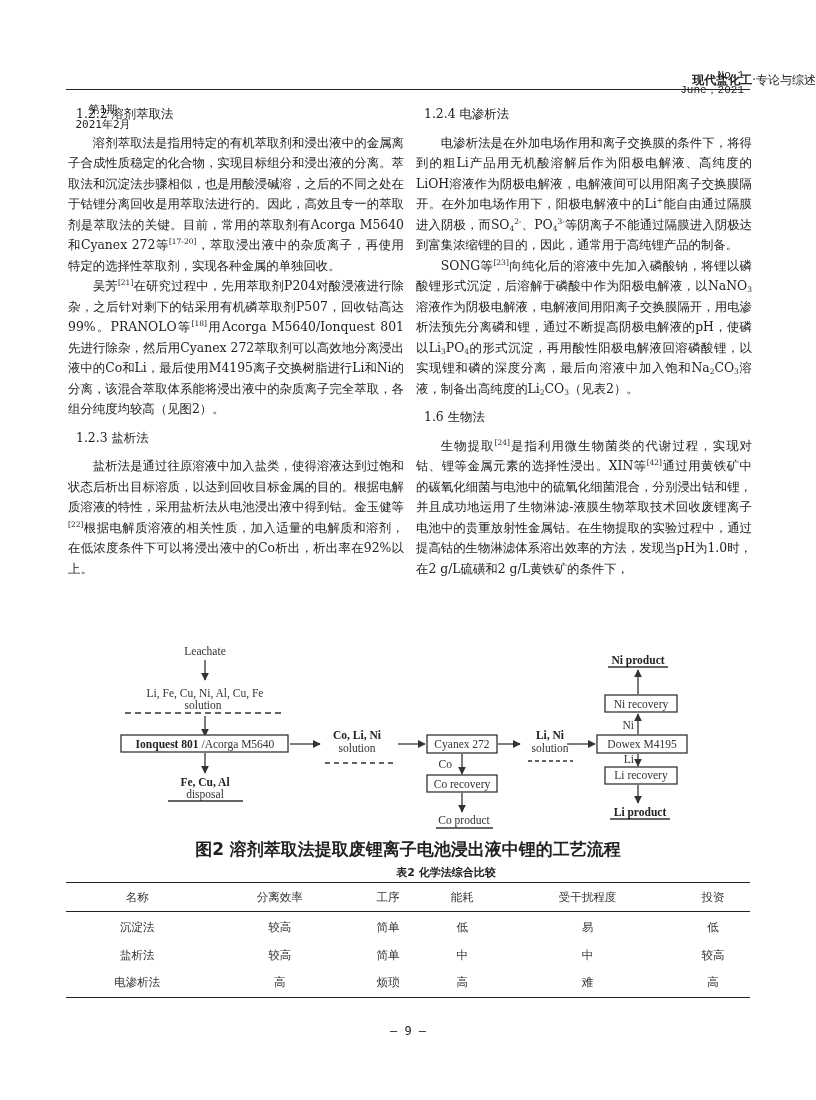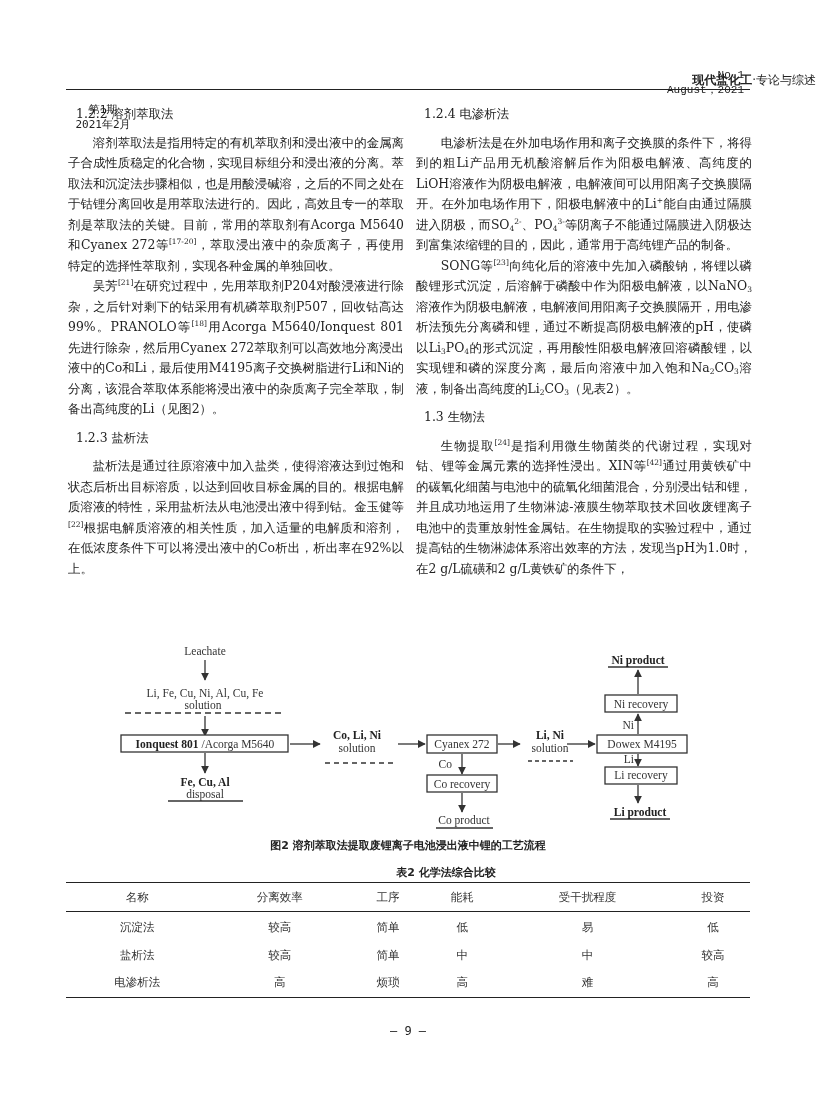--- a/index.html
+++ b/index.html
@@ -17,21 +17,21 @@
   .col-left { left: 68px; }
   .col-right { left: 416px; }
   .col h4 { margin: 8px; font-weight: normal; font-size: 12.4px; line-height: 20.5px; }
   .col p { margin: 0; text-indent: 2em; }
   sup { font-size: 7.5px; line-height: 0; vertical-align: 5px; }
   sub { font-size: 7.5px; line-height: 0; vertical-align: -2px; }
   
   .fig { left: 0; top: 636px; width: 816px; height: 200px; }
   .fig text { font-family: "Liberation Serif", serif; fill: #333; }
   .fig .bold { font-weight: bold; fill: #222; }
-  .caption { left: 0; width: 816px; top: 838px; text-align: center; font-size: 11px; font-weight: bold; font-family: "DejaVu Sans", sans-serif; }
+  .caption { left: 0; width: 816px; top: 838px; text-align: center; font-size: 17px; font-weight: bold; font-family: "DejaVu Sans", sans-serif; }
   .tcaption { left: 0; width: 816px; top: 865px; text-align: center; font-size: 11px; font-weight: bold; font-family: "DejaVu Sans", sans-serif; padding-left: 38px; }
   
   table.cmp { position: absolute; left: 66px; top: 882px; width: 684px; border-collapse: collapse; font-size: 11.5px; font-family: "DejaVu Sans", sans-serif; color: #333; }
   table.cmp th { font-weight: normal; height: 26px; border-top: 1.4px solid #222; border-bottom: 1px solid #222; text-align: center; }
   table.cmp td { height: 25.5px; text-align: center; }
   table.cmp tr:first-child td { padding-top: 3px; }
   table.cmp tr.last td { border-bottom: 1.4px solid #222; }
   .pageno { left: 0; width: 816px; top: 1024px; text-align: center; font-size: 12px; font-family: "DejaVu Sans Mono", monospace; }
 </style>
 </head>
@@ -39,37 +39,37 @@
 
 <div class="abs hdr-left">
   <div>第1期</div>
   <div>2021年2月</div>
 </div>
 <div class="abs hdr-center">
   <b>现代盐化工</b><span>·专论与综述</span>
 </div>
 <div class="abs hdr-right">
   <div>No.1</div>
-  <div>August，2021</div>
+  <div>June，2021</div>
 </div>
 <div class="abs hdr-rule"></div>
 
 <div class="abs col col-left">
   <h4>1.2.2  溶剂萃取法</h4>
   <p><span>溶剂萃取法是指用特定的有机萃取剂和浸出液中的金属离子合成性质稳定的化合物，实现目标组分和浸出液的分离。萃取法和沉淀法步骤相似，也是用酸浸碱溶，之后的不同之处在于钴锂分离回收是用萃取法进行的。因此，高效且专一的萃取剂是萃取法的关键。目前，常用的萃取剂有Acorga M5640和Cyanex 272等</span><sup>[17-20]</sup><span>，萃取浸出液中的杂质离子，再使用特定的选择性萃取剂，实现各种金属的单独回收。</span></p>
-  <p><span>吴芳</span><sup>[21]</sup><span>在研究过程中，先用萃取剂P204对酸浸液进行除杂，之后针对剩下的钴采用有机磷萃取剂P507，回收钴高达99%。PRANOLO等</span><sup>[18]</sup><span>用Acorga M5640/Ionquest 801先进行除杂，然后用Cyanex 272萃取剂可以高效地分离浸出液中的Co和Li，最后使用M4195离子交换树脂进行Li和Ni的分离，该混合萃取体系能将浸出液中的杂质离子完全萃取，制备出高纯度的Li（见图2）。</span></p>
+  <p><span>吴芳</span><sup>[21]</sup><span>在研究过程中，先用萃取剂P204对酸浸液进行除杂，之后针对剩下的钴采用有机磷萃取剂P507，回收钴高达99%。PRANOLO等</span><sup>[18]</sup><span>用Acorga M5640/Ionquest 801先进行除杂，然后用Cyanex 272萃取剂可以高效地分离浸出液中的Co和Li，最后使用M4195离子交换树脂进行Li和Ni的分离，该混合萃取体系能将浸出液中的杂质离子完全萃取，各组分纯度均较高（见图2）。</span></p>
   <h4>1.2.3  盐析法</h4>
   <p><span>盐析法是通过往原溶液中加入盐类，使得溶液达到过饱和状态后析出目标溶质，以达到回收目标金属的目的。根据电解质溶液的特性，采用盐析法从电池浸出液中得到钴。金玉健等</span><sup>[22]</sup><span>根据电解质溶液的相关性质，加入适量的电解质和溶剂，在低浓度条件下可以将浸出液中的Co析出，析出率在92%以上。</span></p>
 </div>
 
 <div class="abs col col-right">
   <h4>1.2.4  电渗析法</h4>
   <p><span>电渗析法是在外加电场作用和离子交换膜的条件下，将得到的粗Li产品用无机酸溶解后作为阳极电解液、高纯度的LiOH溶液作为阴极电解液，电解液间可以用阳离子交换膜隔开。在外加电场作用下，阳极电解液中的Li</span><sup>+</sup><span>能自由通过隔膜进入阴极，而SO</span><sub>4</sub><sup>2-</sup><span>、PO</span><sub>4</sub><sup>3-</sup><span>等阴离子不能通过隔膜进入阴极达到富集浓缩锂的目的，因此，通常用于高纯锂产品的制备。</span></p>
   <p><span>SONG等</span><sup>[23]</sup><span>向纯化后的溶液中先加入磷酸钠，将锂以磷酸锂形式沉淀，后溶解于磷酸中作为阳极电解液，以NaNO</span><sub>3</sub><span>溶液作为阴极电解液，电解液间用阳离子交换膜隔开，用电渗析法预先分离磷和锂，通过不断提高阴极电解液的pH，使磷以Li</span><sub>3</sub><span>PO</span><sub>4</sub><span>的形式沉淀，再用酸性阳极电解液回溶磷酸锂，以实现锂和磷的深度分离，最后向溶液中加入饱和Na</span><sub>2</sub><span>CO</span><sub>3</sub><span>溶液，制备出高纯度的Li</span><sub>2</sub><span>CO</span><sub>3</sub><span>（见表2）。</span></p>
-  <h4>1.3  生物法</h4>
+  <h4>1.6  生物法</h4>
   <p><span>生物提取</span><sup>[24]</sup><span>是指利用微生物菌类的代谢过程，实现对钴、锂等金属元素的选择性浸出。XIN等</span><sup>[42]</sup><span>通过用黄铁矿中的碳氧化细菌与电池中的硫氧化细菌混合，分别浸出钴和锂，并且成功地运用了生物淋滤-液膜生物萃取技术回收废锂离子电池中的贵重放射性金属钴。在生物提取的实验过程中，通过提高钴的生物淋滤体系溶出效率的方法，发现当pH为1.0时，在2 g/L硫磺和2 g/L黄铁矿的条件下，</span></p>
 </div>
 
 <svg class="abs fig" viewBox="0 0 816 200" width="816" height="200">
   <defs>
     <marker id="ah" viewBox="0 0 10 10" refX="9" refY="5" markerWidth="6" markerHeight="6" orient="auto-start-reverse">
       <path d="M0,0 L10,5 L0,10 z" fill="#333"></path>
     </marker>
   </defs>
   <g stroke="#333" stroke-width="1.3" fill="none">

